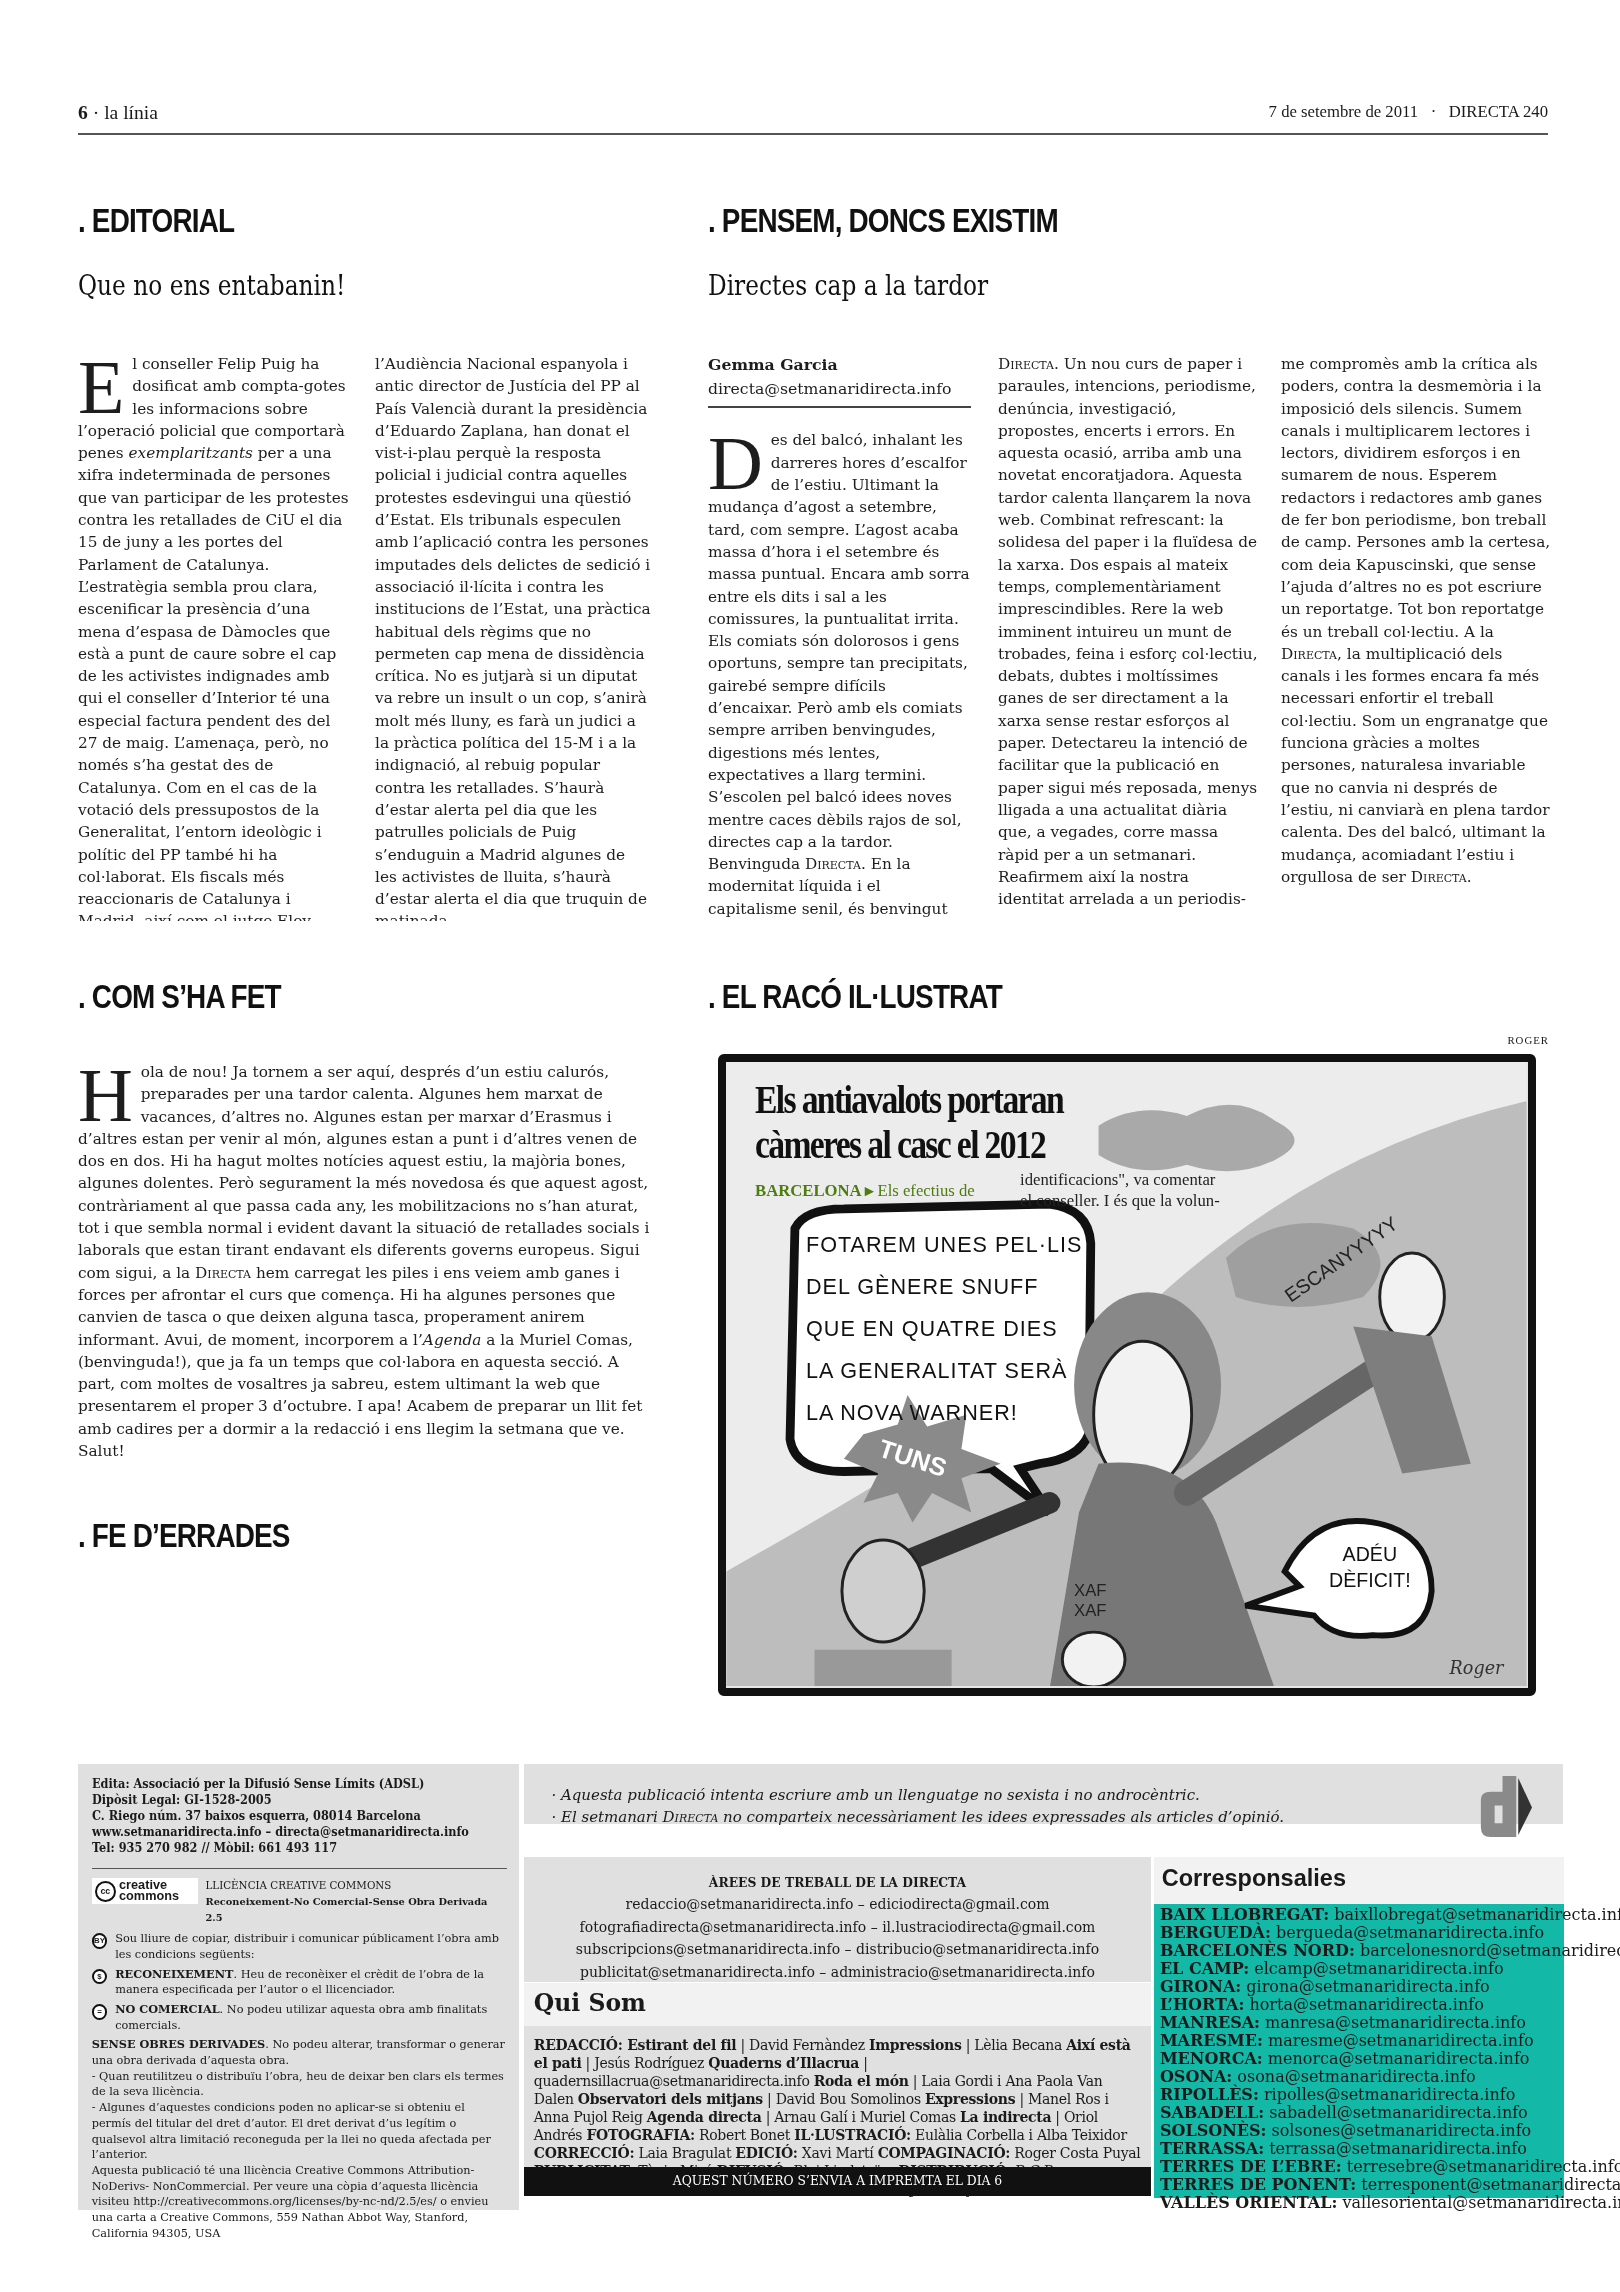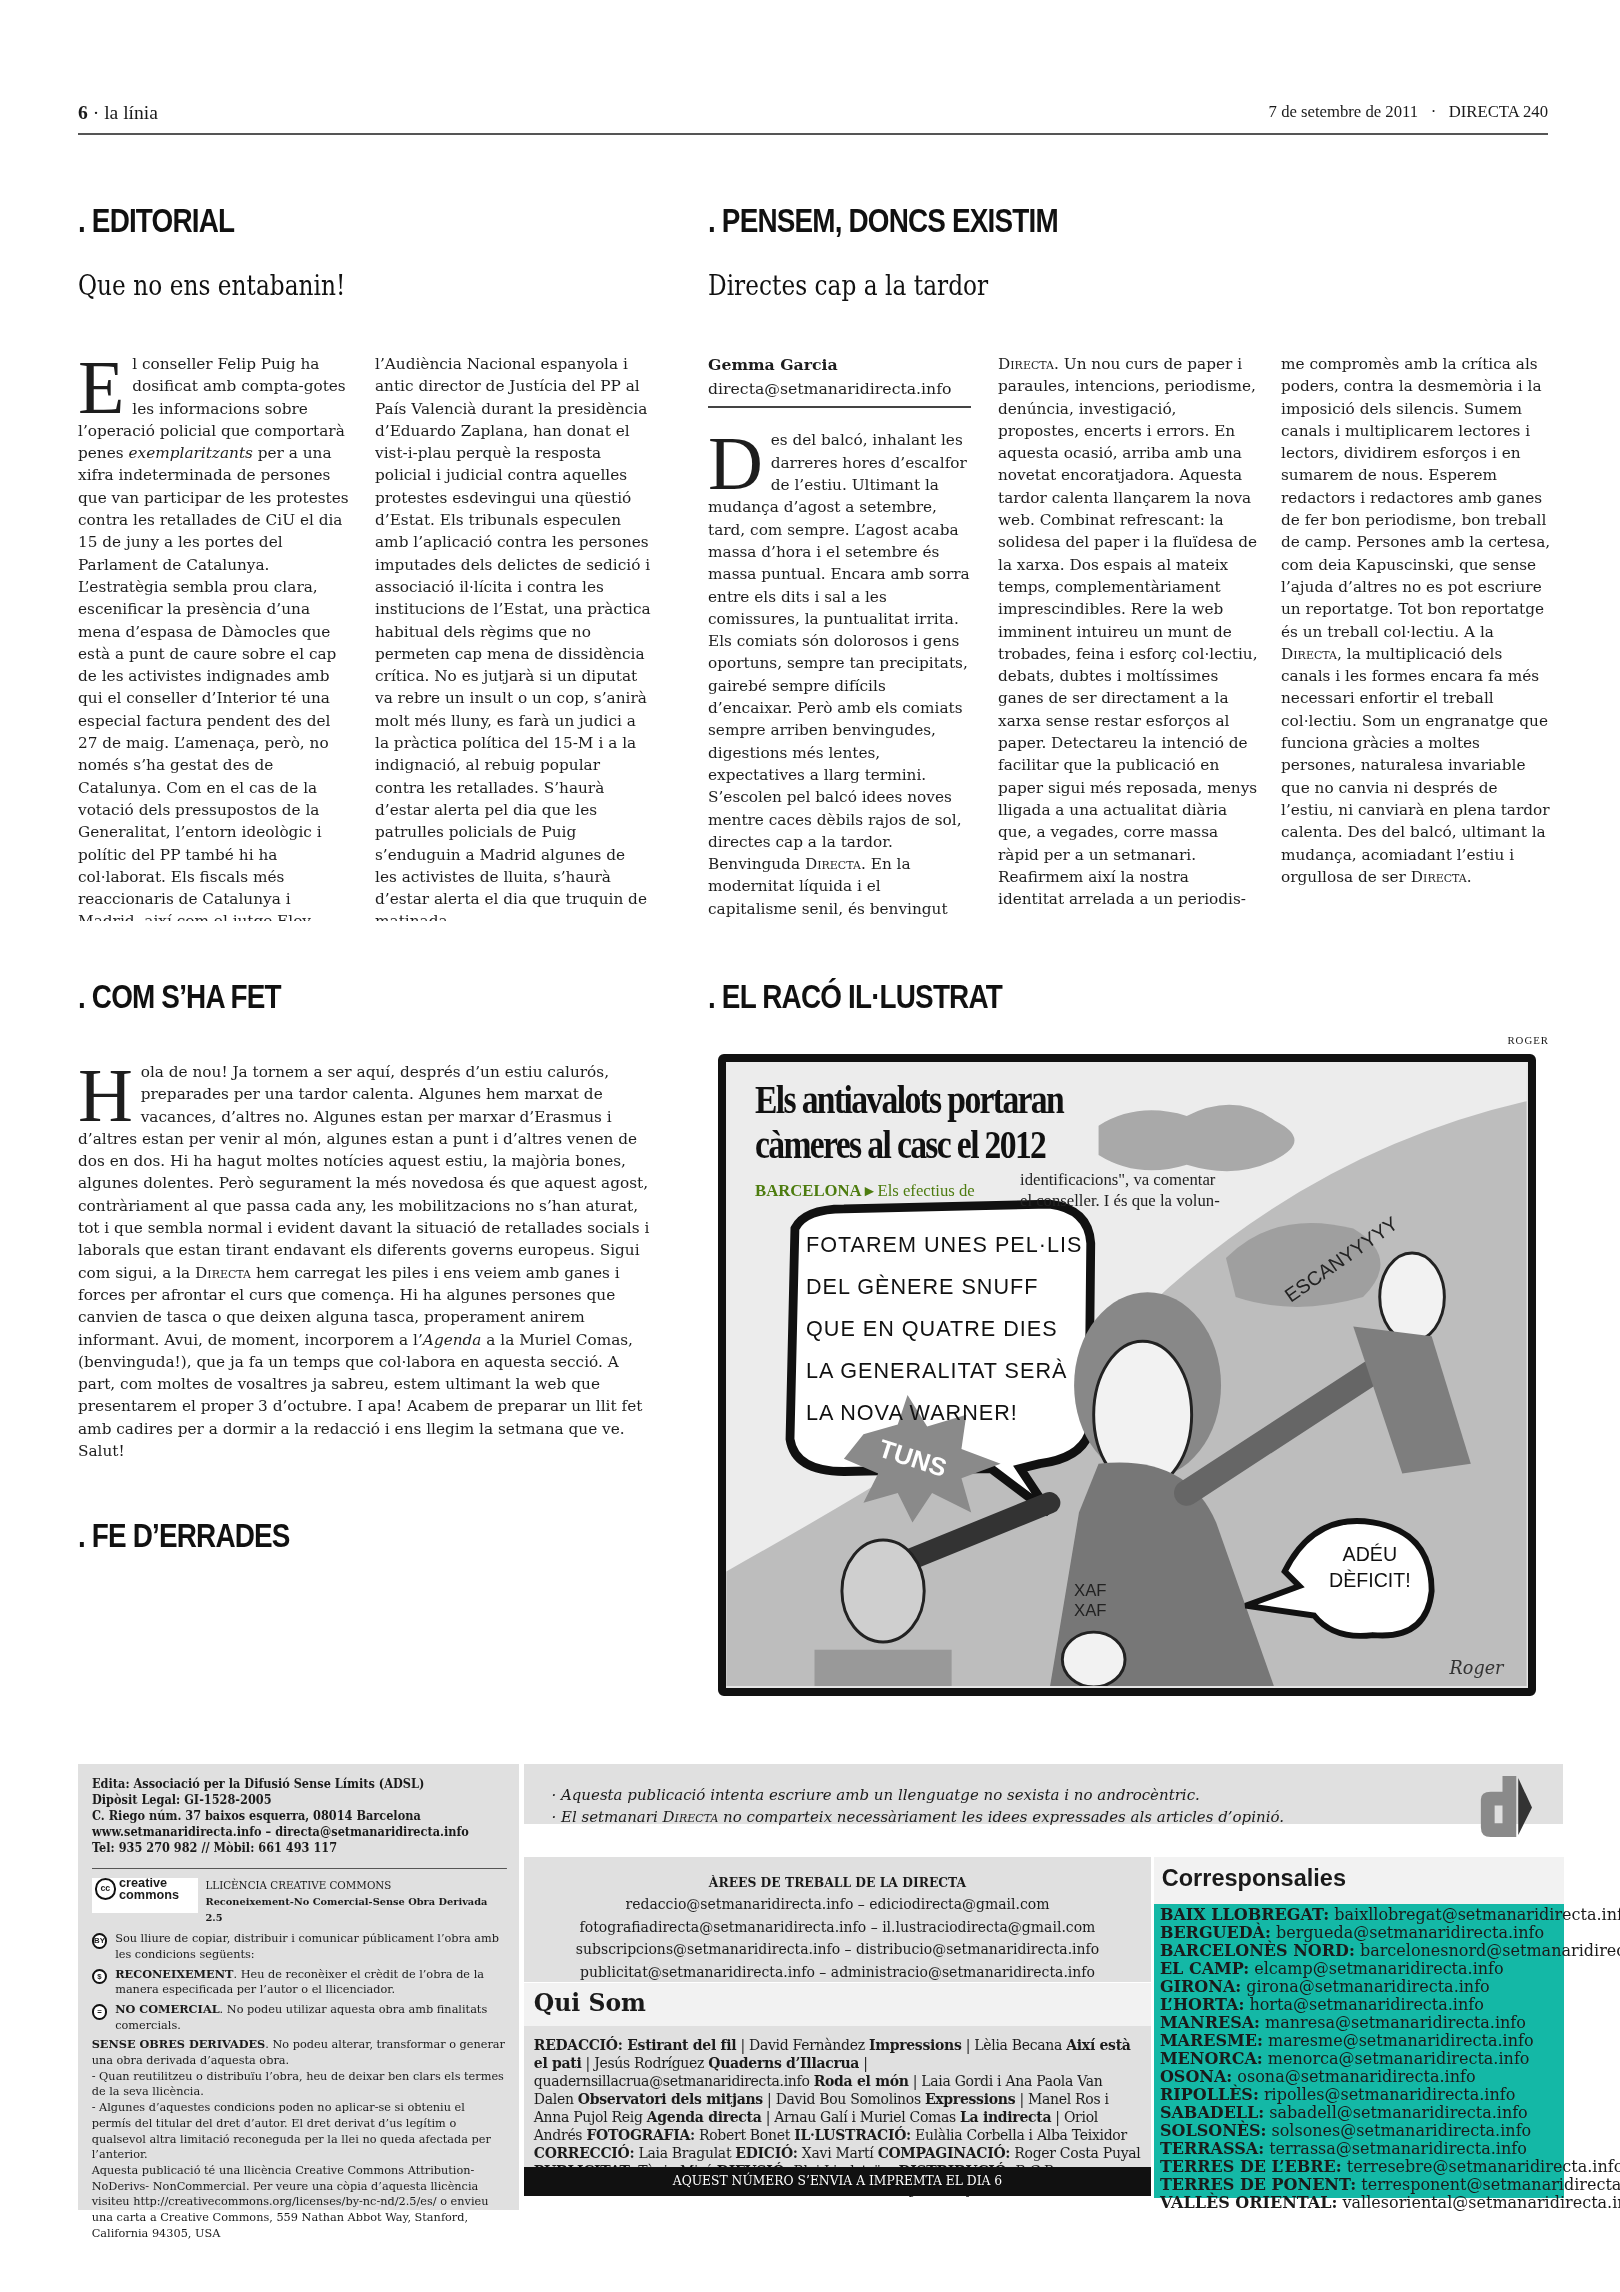--- a/index.html
+++ b/index.html
@@ -19,21 +19,21 @@
   .sc { font-variant:small-caps; }
   .byline { font-size:15.7px; line-height:23.5px; border-bottom:2px solid #444; padding-bottom:5.9px; }
   .byline b { font-weight:bold; }
   
   .cartoon { left:718px; top:1054px; width:818px; height:642px; background:#e6e6e6; border:8.8px solid #111; border-radius:5.9px; box-sizing:border-box; overflow:hidden; }
   .credit { font-family:"Liberation Serif", serif; font-size:10.8px; letter-spacing:1px; }
   
   .foot-left { left:78px; top:1764px; width:441px; height:446px; background:#e0e0e0; padding:11.8px 13.7px; box-sizing:border-box; font-family:"DejaVu Serif", serif; font-size:11.3px; line-height:15.7px; }
   .foot-left .pub { font-weight:bold; font-size:12.3px; line-height:16px; border-bottom:1px solid #555; padding-bottom:11.8px; margin-bottom:9.8px; transform:scaleX(0.92); transform-origin:left; width:451px; }
   .cc-row { display:flex; align-items:flex-start; gap:7.8px; margin-bottom:3.9px; }
-  .cc-logo { background:#fff; width:106px; height:35px; display:flex; gap:2.9px; padding:0 2.9px; box-sizing:border-box; flex:none; }
+  .cc-logo { background:#fff; width:106px; height:26px; display:flex; align-items:center; gap:2.9px; padding:0 2.9px; box-sizing:border-box; flex:none; }
   .cc-logo .cc-circle { width:21.6px; height:21.6px; border:2.5px solid #111; border-radius:50%; font-family:"Liberation Sans", sans-serif; font-weight:bold; font-size:8.8px; display:flex; align-items:center; justify-content:center; box-sizing:border-box; }
   .cc-logo .cc-word { font-family:"Liberation Sans", sans-serif; font-weight:bold; font-size:12.7px; line-height:11.8px; }
   .lic-icon { width:15.7px; height:15.7px; border:2px solid #111; border-radius:50%; background:#fff; flex:none; font-size:7.8px; display:flex; align-items:center; justify-content:center; font-family:"Liberation Sans", sans-serif; font-weight:bold; box-sizing:border-box; margin-top:2px; }
   .notice { left:524px; top:1764px; width:1039px; height:60px; background:#e0e0e0; }
   .notice .lines { position:absolute; left:27.4px; top:19.6px; font-family:"DejaVu Serif", serif; font-style:italic; font-size:15px; line-height:22.5px; }
   .dlogo { position:absolute; right:31px; top:7.8px; width:59px; height:69px; }
   .areas { left:524px; top:1857px; width:627px; height:125px; background:#e0e0e0; text-align:center; font-family:"DejaVu Serif", serif; font-size:14px; line-height:22.5px; }
   .areas .h { font-weight:bold; font-size:13.7px; margin-top:13.7px; transform:scaleX(0.9); }
   .quisom-head { left:524px; top:1983px; width:627px; height:43px; background:#f2f2f2; }
   .quisom-head span { position:absolute; left:9.8px; top:5.9px; font-family:"DejaVu Serif", serif; font-weight:bold; font-size:23.5px; }

